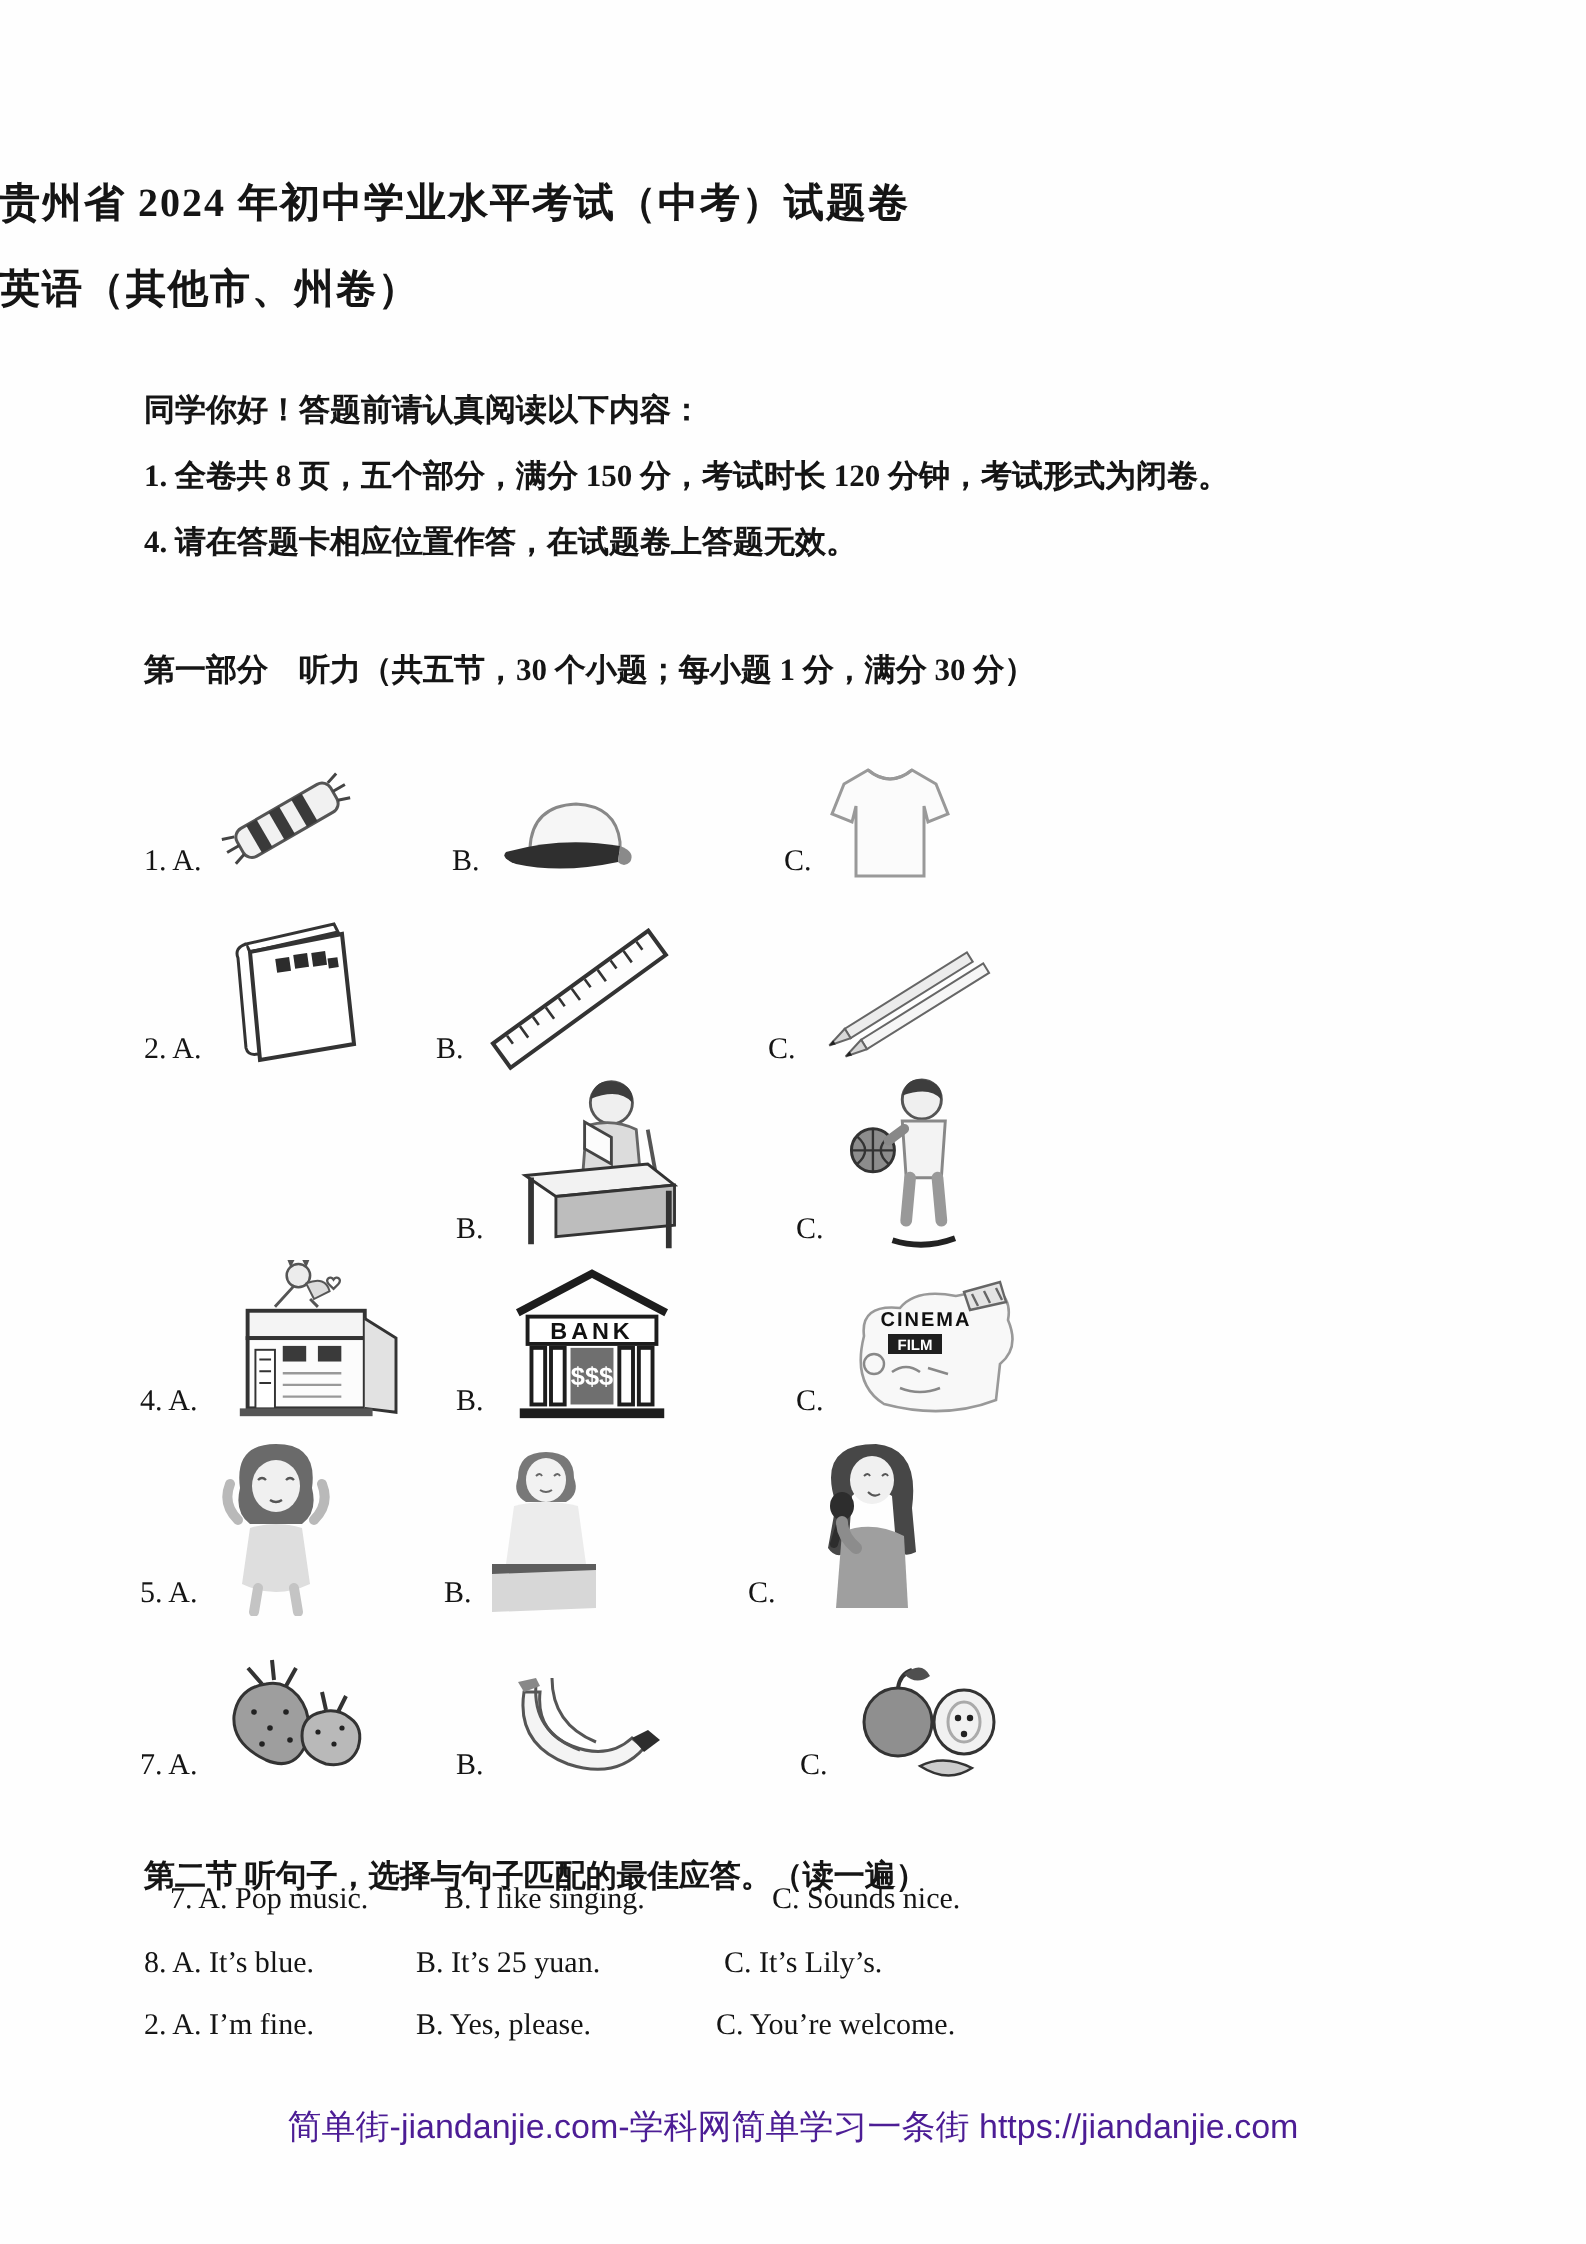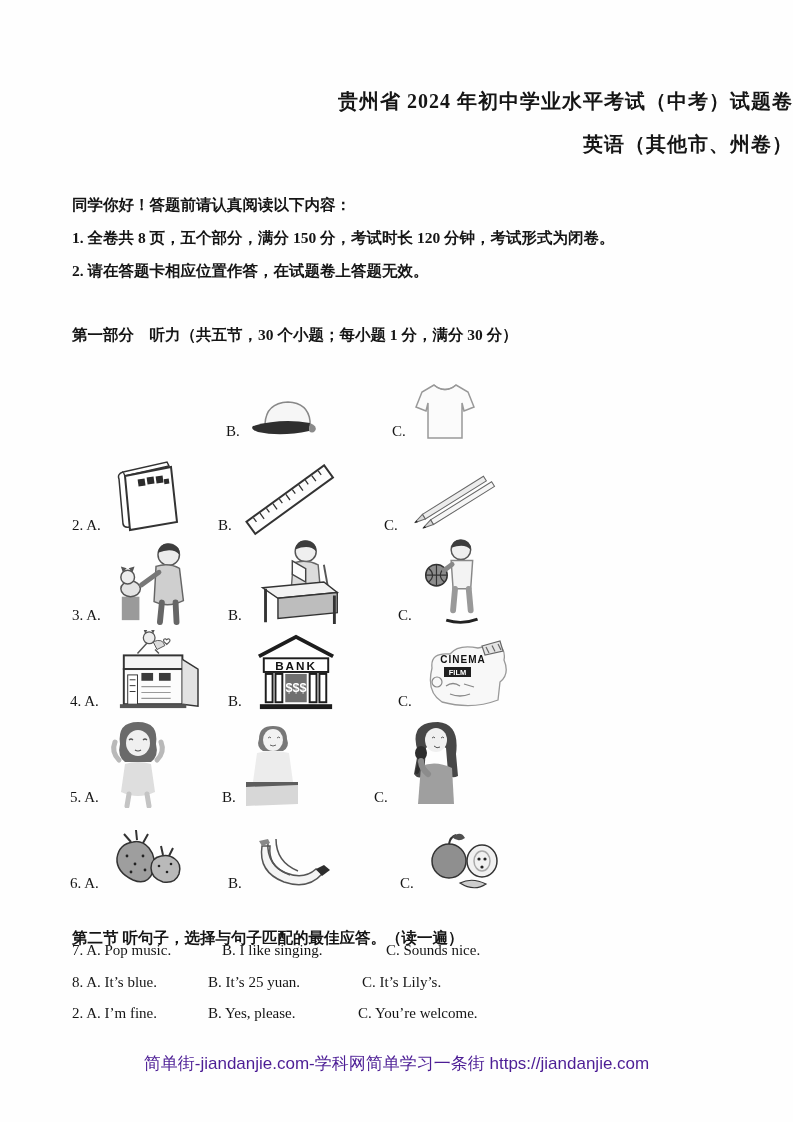--- a/index.html
+++ b/index.html
@@ -1,21 +1,21 @@
 <!DOCTYPE html>
 <html><head>
 <meta charset="utf-8">
 <style>
   html,body { margin:0; padding:0; background:#fff; }
   .page {
     position:relative; width:793px; height:1122px; margin:0 auto;
     background:#fefefe; overflow:hidden;
     font-family:"Liberation Serif", serif; color:#151515;
   }
-  .title { position:absolute; left:0; width:100%; text-align:right;
+  .title { position:absolute; left:0; width:100%; text-align:left;
            font-size:20px; font-weight:bold; letter-spacing:1px; }
   .cn-line { position:absolute; left:72px; font-size:15.5px; font-weight:bold; white-space:nowrap;margin-top:20px; }
   .pic-row { position:absolute; left:0; width:100%; }
   .opt { position:absolute; bottom:0; display:flex; align-items:flex-end; gap:8px; }
   .olabel { font-size:15px; line-height:1; padding-bottom:3px; white-space:nowrap; }
   .art { display:block; }
   .en-row { position:absolute; left:0; width:100%; height:22px; font-size:15px; }
   .en-row span { position:absolute; white-space:nowrap; }
   .footer { position:absolute; left:0; width:100%; text-align:center;
             font-family:"Liberation Sans", sans-serif; font-size:17px; color:#4c1d95; }
@@ -24,25 +24,37 @@
 </head>
 <body>
 
 <div class="page">
 
   <div class="title" style="top:88px">贵州省 2024 年初中学业水平考试（中考）试题卷</div>
   <div class="title" style="top:131px">英语（其他市、州卷）</div>
 
   <div class="cn-line" style="top:175px">同学你好！答题前请认真阅读以下内容：</div>
   <div class="cn-line" style="top:208px">1. 全卷共 8 页，五个部分，满分 150 分，考试时长 120 分钟，考试形式为闭卷。</div>
-  <div class="cn-line" style="top:241px">2. 请在答题卡相应位置作答，在试题卷上答题无效。</div>
+  <div class="cn-line" style="top:241px">4. 请在答题卡相应位置作答，在试题卷上答题无效。</div>
 
   <div class="cn-line" style="top:305px">第一部分　听力（共五节，30 个小题；每小题 1 分，满分 30 分）</div>
 
   <div class="pic-row" style="top:368px;height:74px">
+    <div class="opt" style="left:72px">
+      <span class="olabel">1. A.</span>
+      <svg class="art" width="70" height="62" viewBox="0 0 70 62">
+        <g transform="rotate(-30 35 31)">
+          <rect x="8" y="22" width="54" height="16" rx="5" fill="#f1f1f1" stroke="#555" stroke-width="1.5"></rect>
+          <rect x="16" y="22" width="6" height="16" fill="#3a3a3a"></rect>
+          <rect x="29" y="22" width="6" height="16" fill="#3a3a3a"></rect>
+          <rect x="42" y="22" width="6" height="16" fill="#3a3a3a"></rect>
+          <path d="M8 24 l-6 -2 M8 29 l-7 0 M8 34 l-6 2 M62 24 l6 -2 M62 29 l7 0 M62 34 l6 2" stroke="#444" stroke-width="1.5"></path>
+        </g>
+      </svg>
+    </div>
     <div class="opt" style="left:226px">
       <span class="olabel">B.</span>
       <svg class="art" width="74" height="48" viewBox="0 0 74 48">
         <path d="M17 30 Q18 9 40 8 Q60 9 62 27 L62 31 Q40 36 17 32 Z" fill="#f6f6f6" stroke="#888" stroke-width="1.5"></path>
         <path d="M5 32 Q33 24 62 29 L61 37 Q33 43 10 38 Q2 35 5 32 Z" fill="#2f2f2f"></path>
         <path d="M62 29 Q70 32 67 37 Q64 40 61 37" fill="#8a8a8a"></path>
       </svg>
     </div>
     <div class="opt" style="left:392px">
       <span class="olabel">C.</span>
@@ -86,34 +98,20 @@
           <path d="M8 24.8 L5 26 L8 27.3 Z" fill="#222"></path>
           <rect x="20" y="32" width="72" height="5.5" fill="#f6f6f6" stroke="#666" stroke-width="1"></rect>
           <path d="M20 32 L9 35 L20 37.5 Z" fill="#d8d8d8" stroke="#666" stroke-width="1"></path>
           <path d="M12 33.8 L9 35 L12 36.3 Z" fill="#222"></path>
         </g>
       </svg>
     </div>
   </div>
 
   <div class="pic-row" style="top:538px;height:88px">
-    <div class="opt" style="left:72px">
-      <span class="olabel">3. A.</span>
-      <svg class="art" width="96" height="86" viewBox="0 0 96 88">
-        <rect x="12" y="58" width="18" height="24" fill="#9a9a9a"></rect>
-        <ellipse cx="21" cy="50" rx="10" ry="8" fill="#e3e3e3" stroke="#555" stroke-width="1.5"></ellipse>
-        <circle cx="18" cy="38" r="7" fill="#ededed" stroke="#555" stroke-width="1.5"></circle>
-        <path d="M13 33 l-2 -6 6 2 Z M23 33 l2 -6 -6 2 Z" fill="#555"></path>
-        <circle cx="60" cy="15" r="11" fill="#ececec" stroke="#555" stroke-width="1.5"></circle>
-        <path d="M49 13 Q51 2 62 4 Q72 6 71 15 Q64 7 49 13 Z" fill="#3d3d3d"></path>
-        <path d="M47 27 Q60 23 71 29 L75 62 Q59 70 45 63 Z" fill="#cfcfcf" stroke="#666" stroke-width="1.5"></path>
-        <path d="M50 33 L32 46" stroke="#777" stroke-width="5" stroke-linecap="round"></path>
-        <path d="M53 64 L51 84 M67 64 L68 84" stroke="#666" stroke-width="6" stroke-linecap="round"></path>
-      </svg>
-    </div>
     <div class="opt" style="left:228px">
       <span class="olabel">B.</span>
       <svg class="art" width="98" height="88" viewBox="0 0 100 92">
         <circle cx="57" cy="14" r="11" fill="#efefef" stroke="#555" stroke-width="1.5"></circle>
         <path d="M46 12 Q48 1 59 3 Q69 5 68 14 Q61 6 46 12 Z" fill="#3d3d3d"></path>
         <path d="M44 26 Q58 22 70 28 L72 50 L42 52 Z" fill="#dcdcdc" stroke="#666" stroke-width="1.5"></path>
         <path d="M43 24 L57 32 L57 46 L43 38 Z" fill="#fcfcfc" stroke="#444" stroke-width="1.5"></path>
         <path d="M76 28 L80 50" stroke="#555" stroke-width="2"></path>
         <path d="M12 52 L76 46 L90 57 L28 63 Z" fill="#f2f2f2" stroke="#333" stroke-width="1.5"></path>
         <path d="M28 63 L90 57 L90 78 L28 84 Z" fill="#bdbdbd" stroke="#333" stroke-width="1.5"></path>
@@ -220,21 +218,21 @@
         <ellipse cx="25" cy="35" rx="6" ry="7" fill="#2d2d2d"></ellipse>
         <path d="M25 41 L21 54" stroke="#2d2d2d" stroke-width="4" stroke-linecap="round"></path>
         <path d="M25 48 Q40 42 56 50 L58 86 L22 86 Z" fill="#9f9f9f"></path>
         <path d="M32 56 Q25 50 25 43" stroke="#8c8c8c" stroke-width="6" fill="none" stroke-linecap="round"></path>
       </svg>
     </div>
   </div>
 
   <div class="pic-row" style="top:818px;height:76px">
     <div class="opt" style="left:70px">
-      <span class="olabel">6. A.</span>
+      <span class="olabel">7. A.</span>
       <svg class="art" width="86" height="72" viewBox="0 0 86 72">
         <path d="M26 20 Q12 22 10 36 Q9 50 26 58 Q40 64 46 50 Q50 36 42 26 Q35 18 26 20 Z" fill="#9e9e9e" stroke="#333" stroke-width="1.5"></path>
         <path d="M54 34 Q44 36 44 46 Q44 56 56 60 Q68 62 72 52 Q75 42 68 37 Q62 32 54 34 Z" fill="#b9b9b9" stroke="#333" stroke-width="1.5"></path>
         <path d="M24 20 l-7 -8 M30 18 l-1 -10 M36 21 l5 -9 M56 33 l-2 -9 M62 34 l4 -8" stroke="#333" stroke-width="2"></path>
         <g fill="#222">
           <circle cx="20" cy="34" r="1.4"></circle>
             <circle cx="28" cy="42" r="1.4"></circle>
             <circle cx="36" cy="34" r="1.4"></circle>
           <circle cx="24" cy="50" r="1.4"></circle>
             <circle cx="38" cy="48" r="1.4"></circle>
@@ -266,21 +264,21 @@
           <circle cx="63" cy="33" r="1.6" fill="#222"></circle>
           <circle cx="60" cy="41" r="1.6" fill="#222"></circle>
         <path d="M38 57 Q50 51 64 58 Q52 66 38 57 Z" fill="#cdcdcd" stroke="#333" stroke-width="1.2"></path>
       </svg>
     </div>
   </div>
 
   <div class="cn-line" style="top:908px">第二节 听句子，选择与句子匹配的最佳应答。（读一遍）</div>
 
   <div class="en-row" style="top:942px">
-    <span style="left:72px">7. A. Pop music.</span>
+    <span style="left:85px">7. A. Pop music.</span>
     <span style="left:222px">B. I like singing.</span>
     <span style="left:386px">C. Sounds nice.</span>
   </div>
   <div class="en-row" style="top:974px">
     <span style="left:72px">8. A. It’s blue.</span>
     <span style="left:208px">B. It’s 25 yuan.</span>
     <span style="left:362px">C. It’s Lily’s.</span>
   </div>
   <div class="en-row" style="top:1005px">
     <span style="left:72px">2. A. I’m fine.</span>

